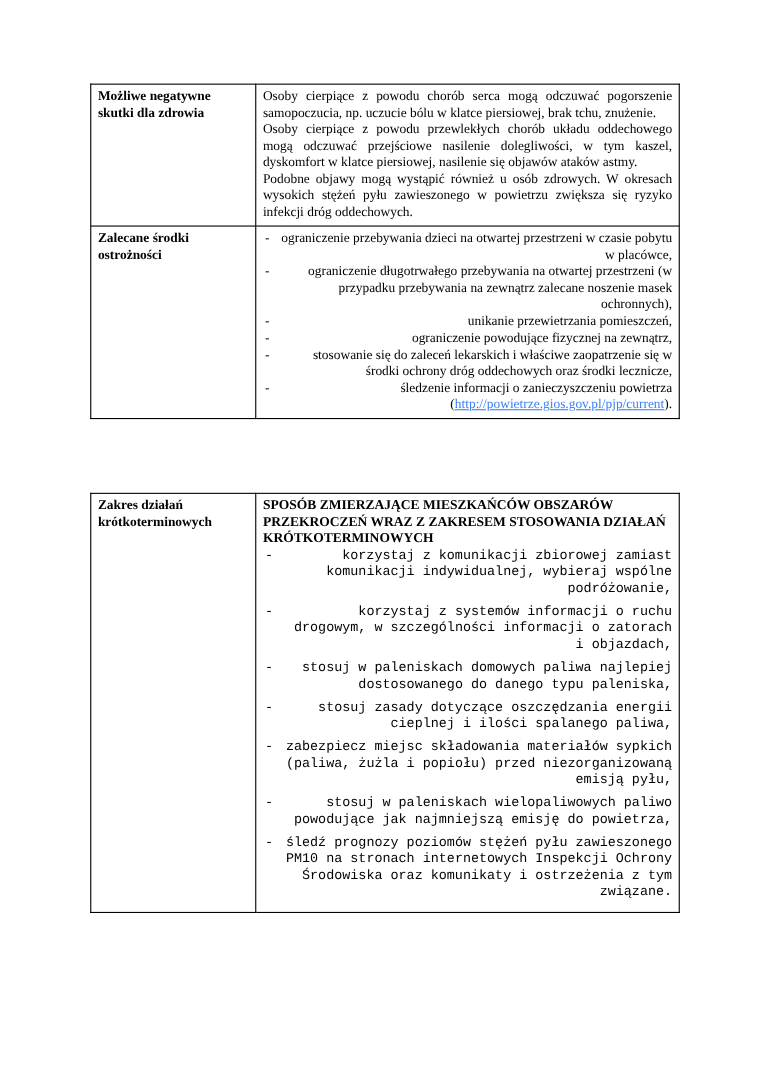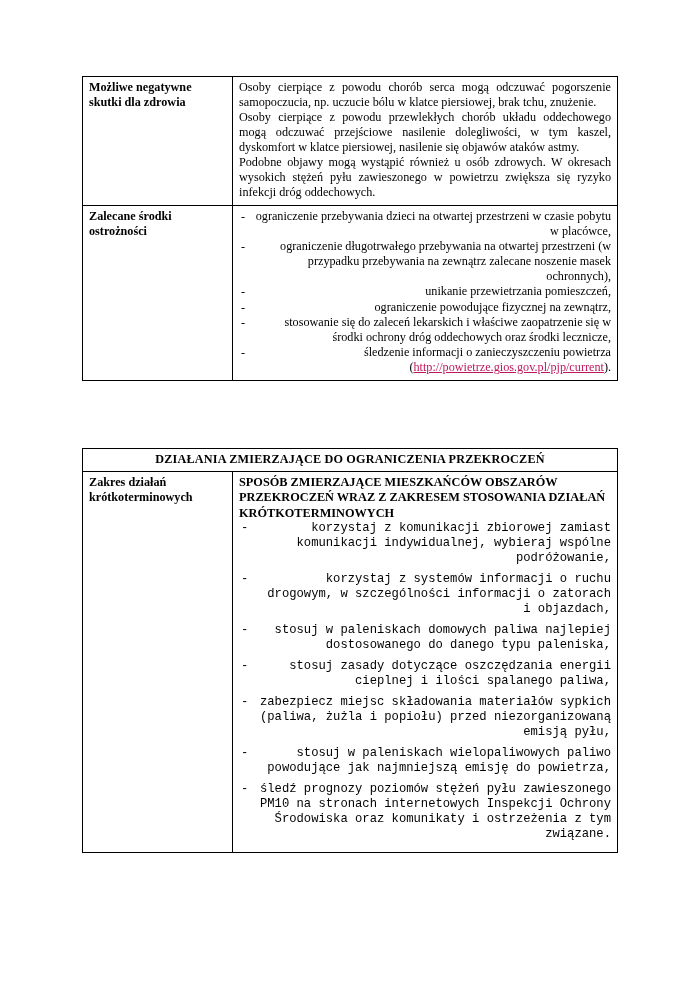--- a/index.html
+++ b/index.html
@@ -109,21 +109,21 @@
   }
   ul.dot-list > li::before {
     content: "\2022";
     position: absolute;
     left: 4px;
     top: -1px;
     font-size: 12px;
   }
 
   a.doc-link {
-    color: #be185d;
+    color: #3b82f6;
     text-decoration: underline;
   }
 </style>
 </head>
 <body>
 
 <div class="page">
 
   <table class="doc-table" style="top:76px;">
     <colgroup>
@@ -158,23 +158,20 @@
     </tbody>
   </table>
 
   <table class="doc-table" style="top:448px;">
     <colgroup>
         <col class="col-label">
         <col>
       </colgroup>
     <tbody>
       <tr>
-        <td class="section-head" colspan="2">DZIAŁANIA ZMIERZAJĄCE DO OGRANICZENIA PRZEKROCZEŃ</td>
-      </tr>
-      <tr>
         <td class="label-cell">Zakres działań krótkoterminowych</td>
         <td class="body-cell">
           <p class="sub-head">SPOSÓB ZMIERZAJĄCE MIESZKAŃCÓW OBSZARÓW PRZEKROCZEŃ WRAZ Z ZAKRESEM STOSOWANIA DZIAŁAŃ KRÓTKOTERMINOWYCH</p>
           <ul class="dash-list spaced">
             <li>korzystaj z komunikacji zbiorowej zamiast komunikacji indywidualnej, wybieraj wspólne podróżowanie,</li>
             <li>korzystaj z systemów informacji o ruchu drogowym, w szczególności informacji o zatorach i objazdach,</li>
             <li>stosuj w paleniskach domowych paliwa najlepiej dostosowanego do danego typu paleniska,</li>
             <li>stosuj zasady dotyczące oszczędzania energii cieplnej i ilości spalanego paliwa,</li>
             <li>zabezpiecz miejsc składowania materiałów sypkich (paliwa, żużla i popiołu) przed niezorganizowaną emisją pyłu,</li>
             <li>stosuj w paleniskach wielopaliwowych paliwo powodujące jak najmniejszą emisję do powietrza,</li>

